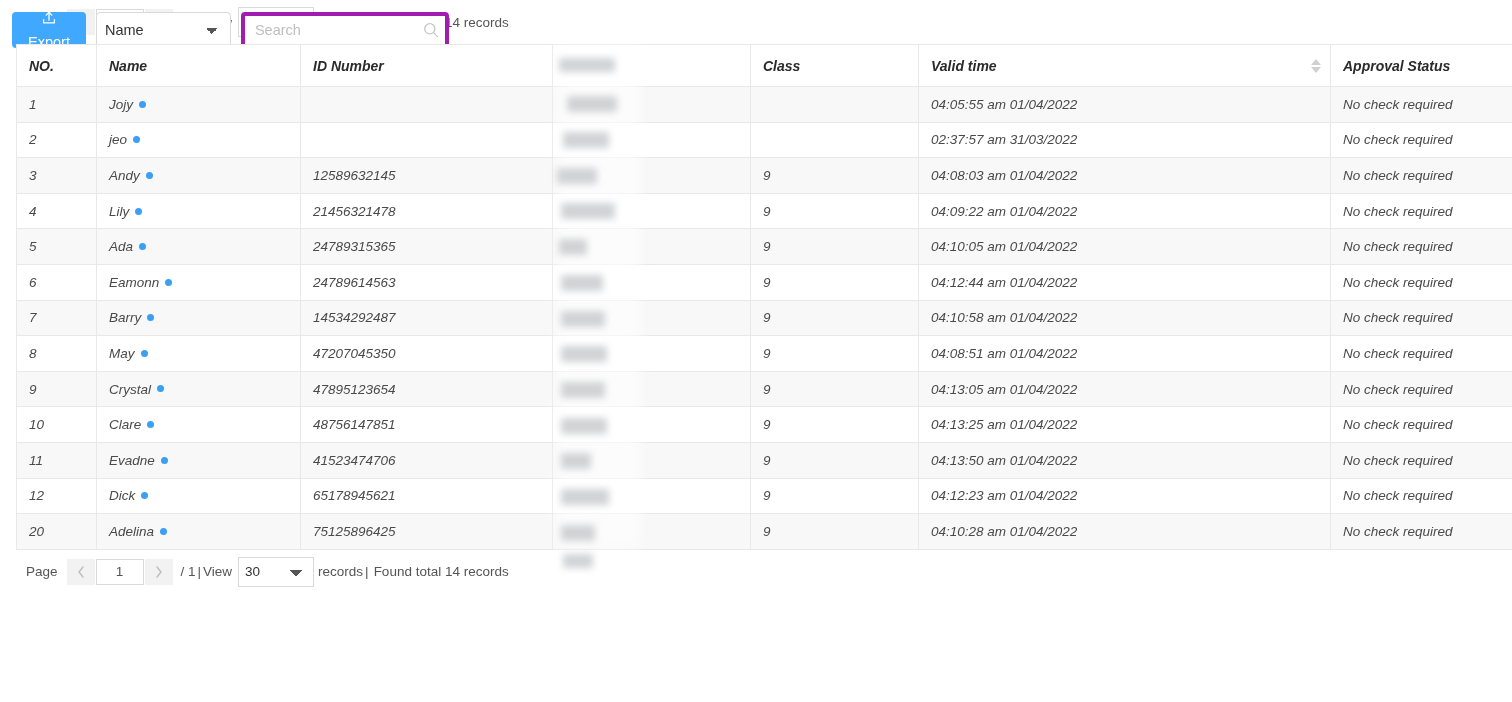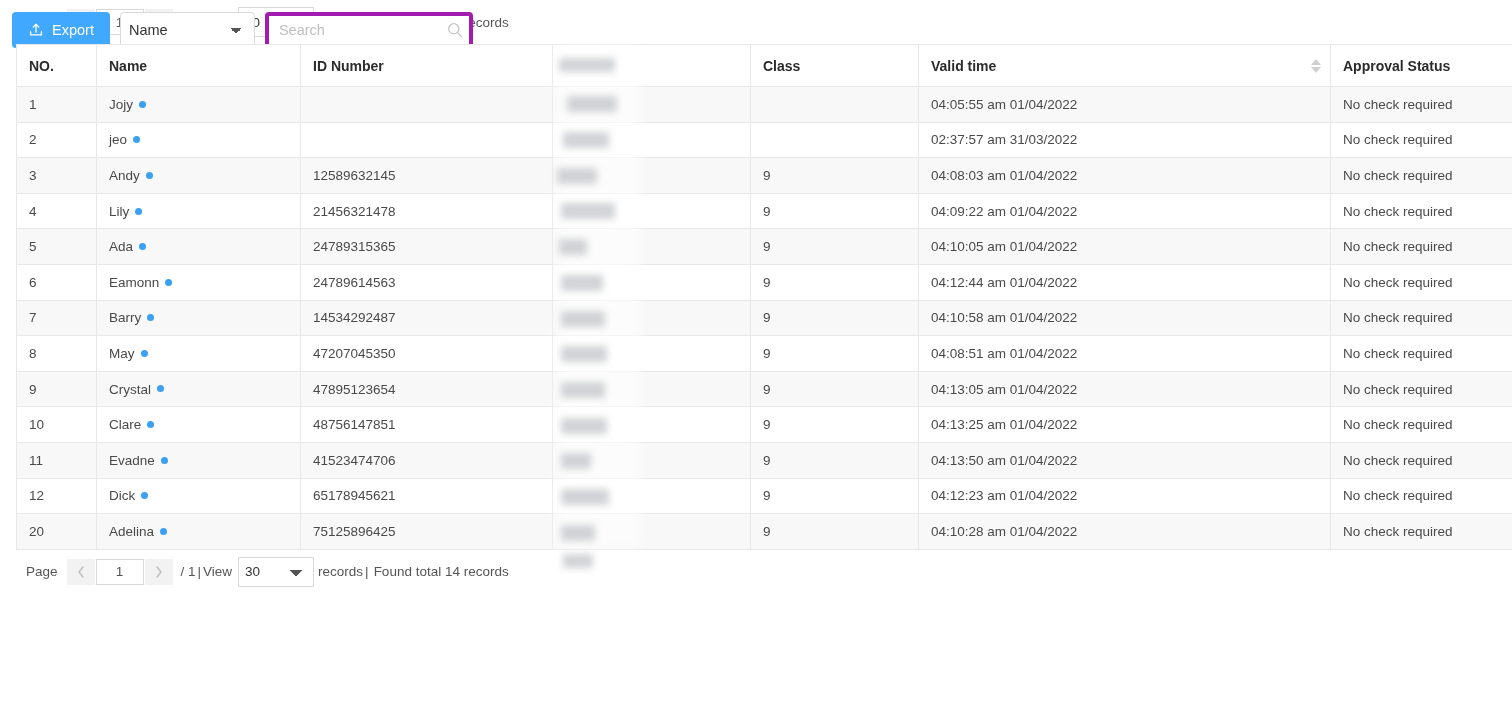--- a/index.html
+++ b/index.html
@@ -22,20 +22,21 @@
   }
   .export-btn {
     display: inline-flex; align-items: center; justify-content: center;
     gap: 8px;
     height: 36px; padding: 0 16px;
     background: #40a9ff;
     border: none; border-radius: 4px;
     color: #ffffff; font-size: 14.5px;
     cursor: pointer;
     white-space: nowrap;
+    flex-direction: column;
   }
   .export-btn .ico { display: inline-flex; align-items: center; }
 
   .field-select {
     height: 36px; width: 135px;
     padding: 0 8px;
     border: 1px solid #d9d9d9; border-radius: 4px;
     background: #ffffff;
     font-family: "Liberation Sans", sans-serif;
     font-size: 14.5px; color: #333;
@@ -119,20 +120,21 @@
     background-size: 6px 6px, 6px 6px;
     background-repeat: no-repeat;
   }
   .pager .tail { margin-left: 3px; }
 
   
   .table-wrap {
     position: relative;
     margin: 0 16px;
     overflow: visible;
+    font-style: italic;
   }
   table.grid {
     width: 1496px;
     border-collapse: collapse;
     table-layout: fixed;
     font-size: 13.5px;
   }
   table.grid th, table.grid td {
     border: 1px solid #e8e8e8;
     text-align: left;

